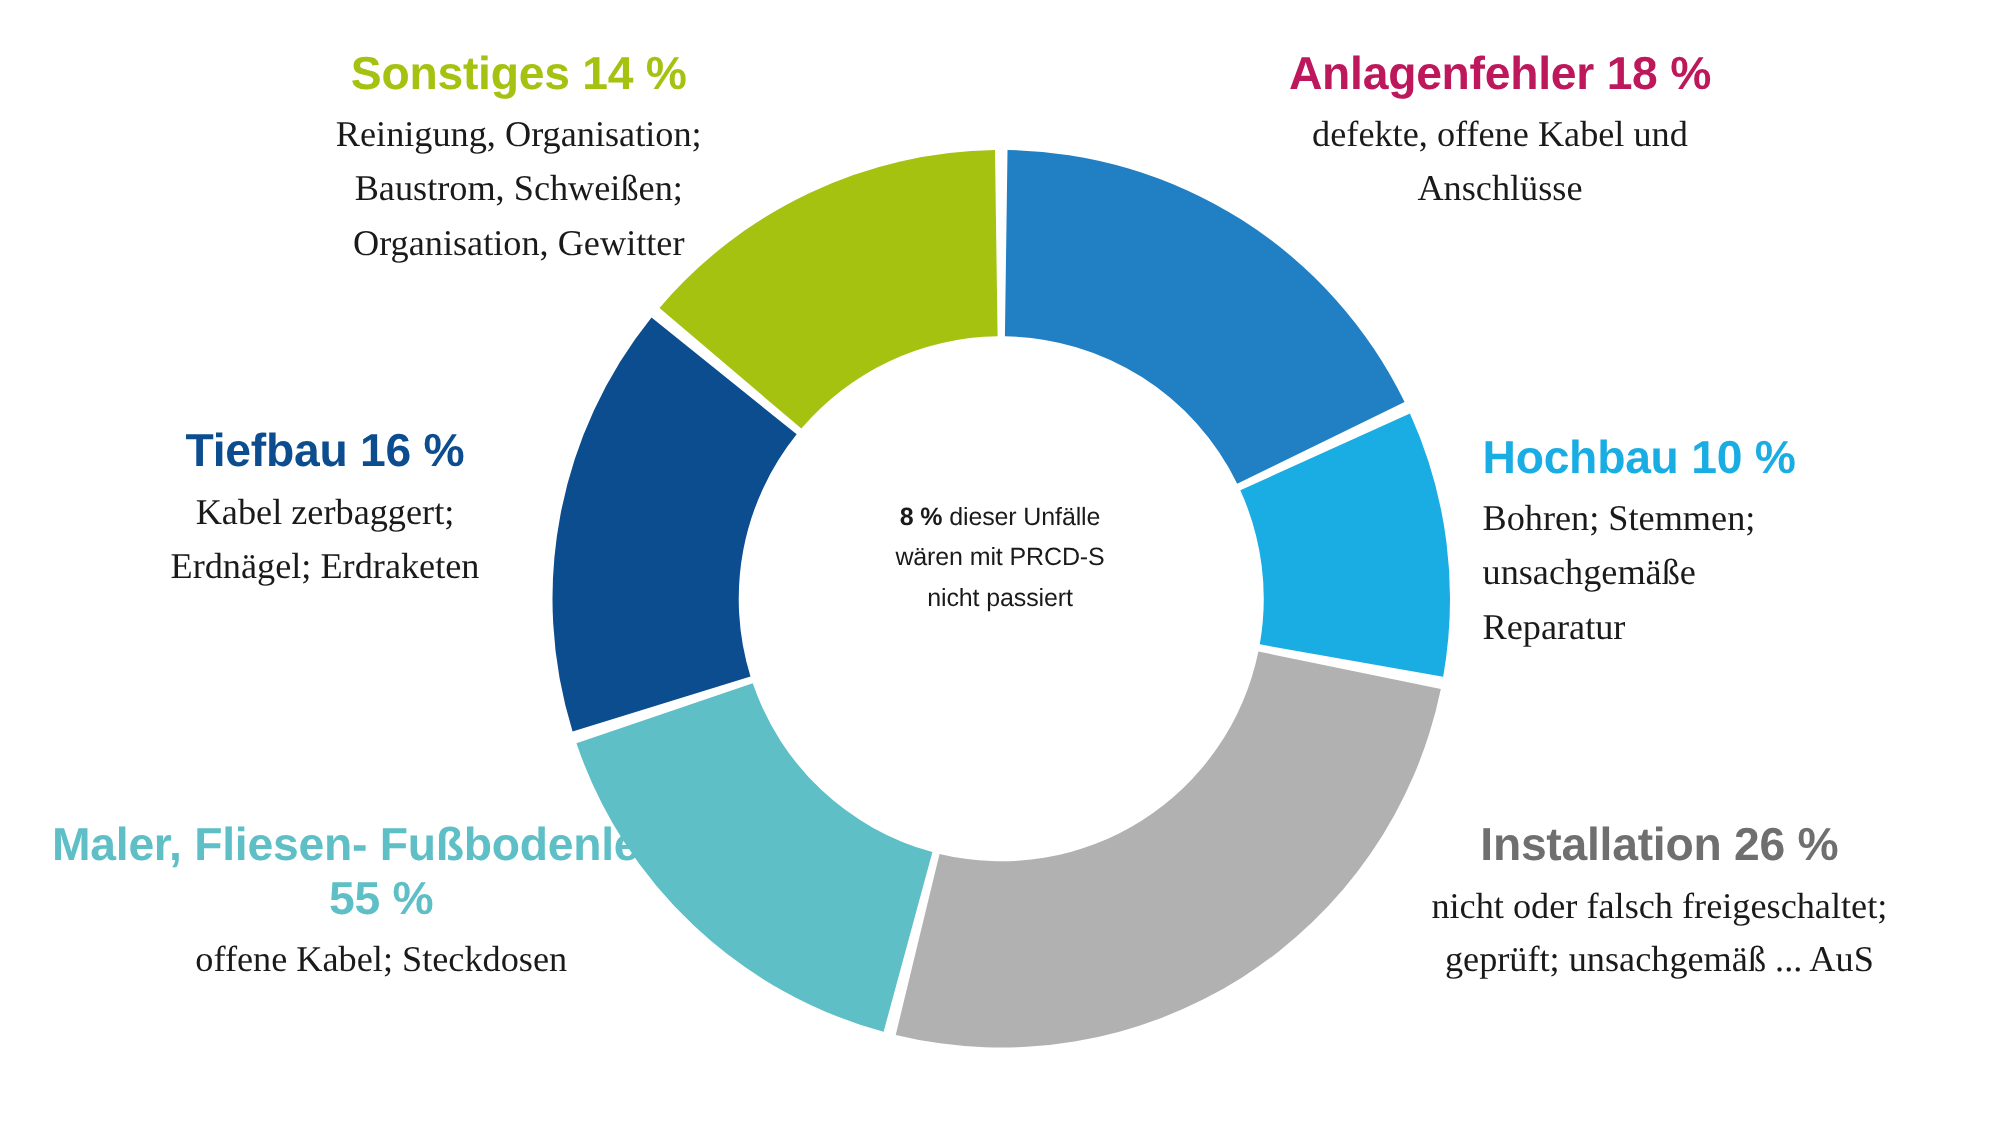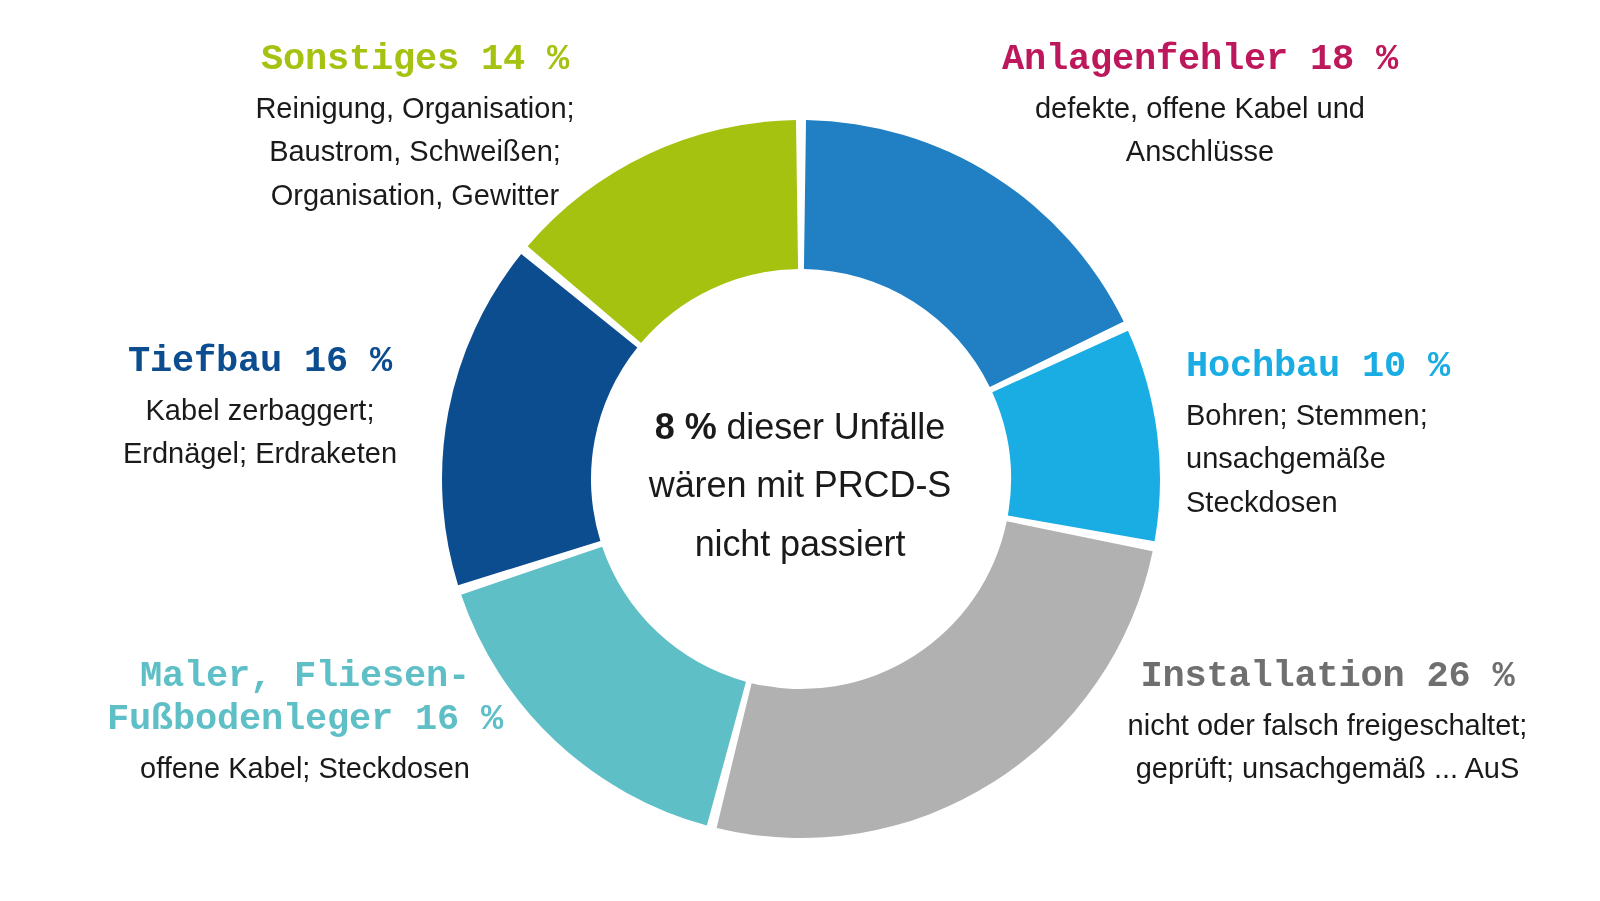--- a/index.html
+++ b/index.html
@@ -31,44 +31,44 @@
   .donut-svg { display: block; width: 722px; height: 722px; }
 
   
   .center-text {
     position: absolute;
     left: 600px;
     top: 398px;
     width: 400px;
     text-align: center;
     color: #1a1a1a;
-    font-size: 36px;
+    font-size: 20px;
     line-height: 1.62;
     letter-spacing: -0.1px;
   }
   .center-text .line { display: block; white-space: nowrap; }
   .center-text .pct-strong { font-weight: 700; }
 
   
   .callout { position: absolute; }
   .callout .heading {
     font-weight: 700;
     font-size: 37px;
     line-height: 1.16;
     letter-spacing: -0.2px;
     margin: 0 0 6px 0;
     white-space: nowrap;
-    font-family: Liberation Mono, monospace;
   }
   .callout .heading.wrap { white-space: normal; }
   .callout .desc {
     font-size: 29px;
     line-height: 1.5;
     color: #1a1a1a;
     margin: 0;
+    font-family: Liberation Serif, serif;
   }
   .callout .desc .line { display: block; white-space: nowrap; }
 
   .callout.align-center { text-align: center; }
   .callout.align-left   { text-align: left; }
 
   
   #callout-sonstiges      { left: 150px;  top: 38px;  width: 530px; }
   #callout-anlagenfehler  { left: 930px;  top: 38px;  width: 540px; }
   #callout-hochbau        { left: 1186px; top: 345px; width: 410px; }
@@ -118,36 +118,36 @@
       <span class="line">defekte, offene Kabel und</span>
       <span class="line">Anschlüsse</span>
     </p>
   </div>
 
   <div class="callout align-left" id="callout-hochbau">
     <p class="heading" style="color: rgb(25, 173, 228);">Hochbau 10 %</p>
     <p class="desc">
       <span class="line">Bohren; Stemmen;</span>
       <span class="line">unsachgemäße</span>
-      <span class="line">Steckdosen</span>
+      <span class="line">Reparatur</span>
     </p>
   </div>
 
   <div class="callout align-center" id="callout-installation">
     <p class="heading" style="color: rgb(111, 111, 111);">Installation 26 %</p>
     <p class="desc">
       <span class="line">nicht oder falsch freigeschaltet;</span>
       <span class="line">geprüft; unsachgemäß ... AuS</span>
     </p>
   </div>
 
   <div class="callout align-center" id="callout-maler">
     <p class="heading wrap" style="color: rgb(94, 191, 198);">
       <span class="line">Maler, Fliesen-</span>
-      <span class="line">Fußbodenleger 16 %</span>
+      <span class="line">Fußbodenleger 55 %</span>
     </p>
     <p class="desc">
       <span class="line">offene Kabel; Steckdosen</span>
     </p>
   </div>
 
   <div class="callout align-center" id="callout-tiefbau">
     <p class="heading" style="color: rgb(12, 77, 143);">Tiefbau 16 %</p>
     <p class="desc">
       <span class="line">Kabel zerbaggert;</span>

